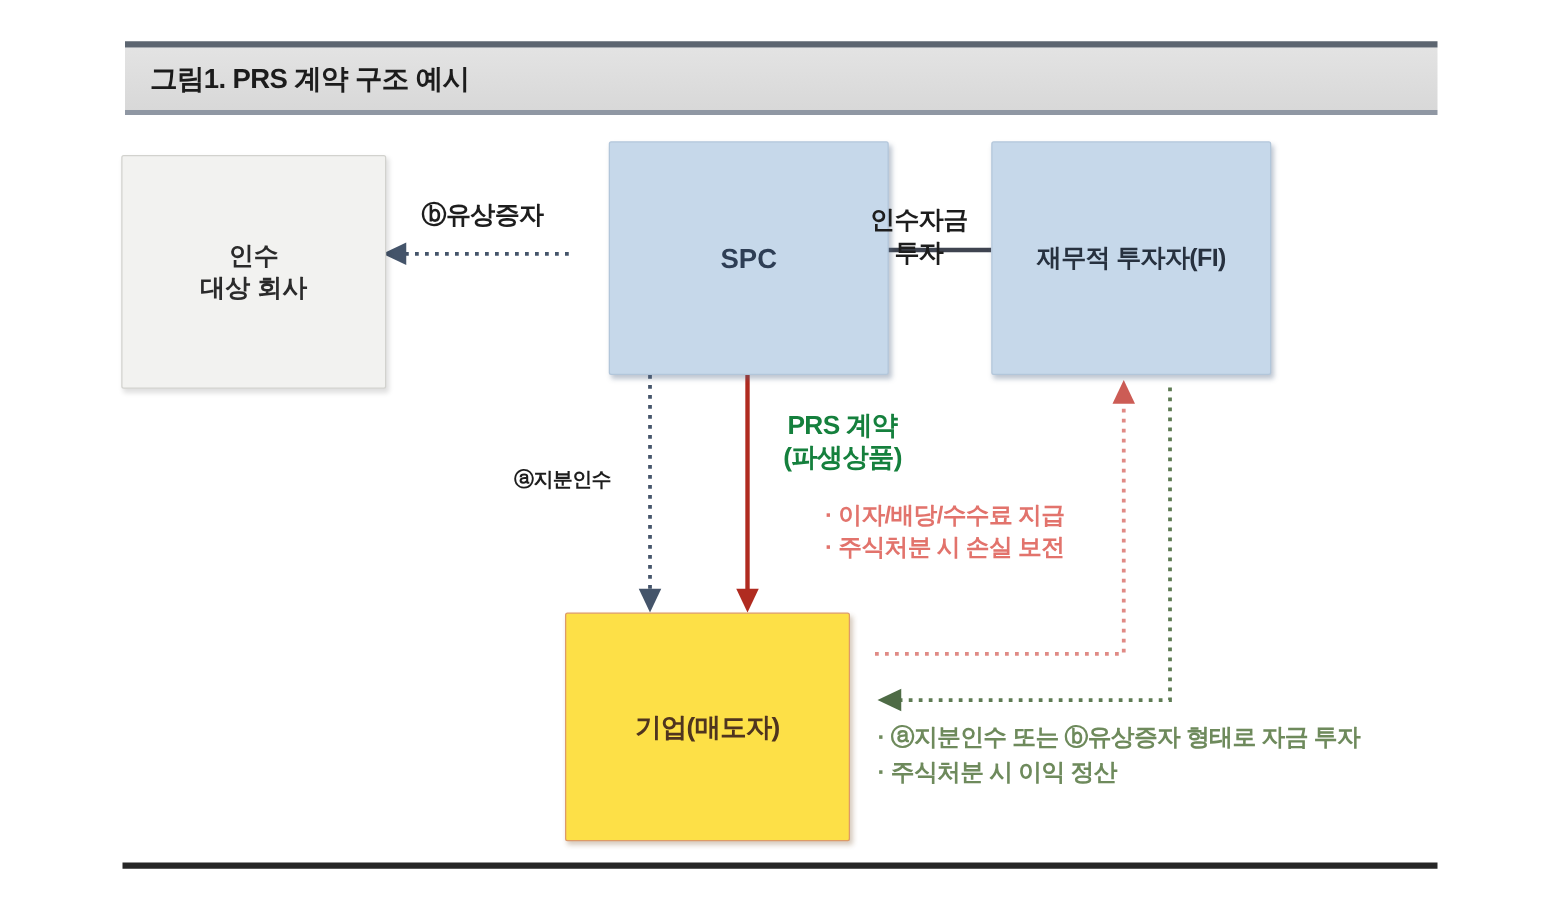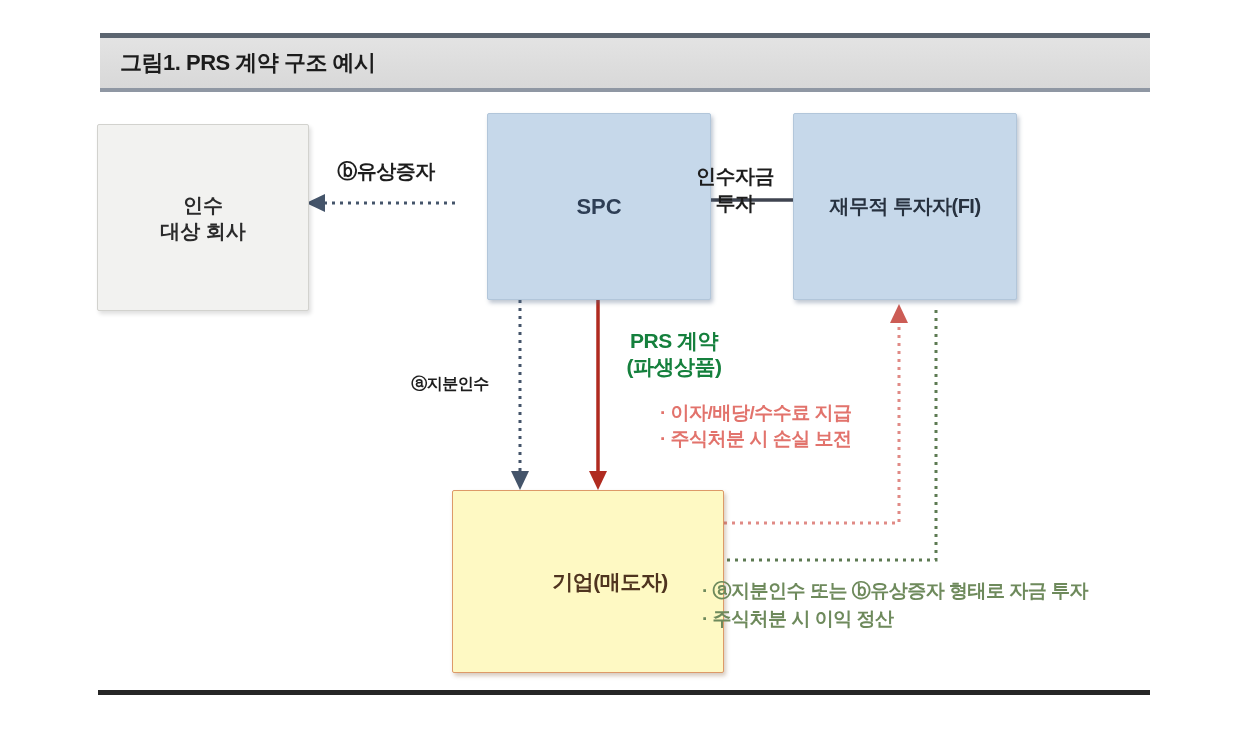--- a/index.html
+++ b/index.html
@@ -57,25 +57,25 @@
   .node-fi {
     left: 793px; top: 113px; width: 222px; height: 185px;
     background: #c6d8ea;
     border: 1px solid #b2c6da;
     box-shadow: 2px 3px 4px rgba(85,105,135,0.38);
     color: #27313f;
     font-size: 20px; letter-spacing: -0.5px;
   }
   .node-company {
     left: 452px; top: 490px; width: 226px; height: 181px;
-    background: #fef9c3;
+    background: #fde047;
     border: 1px solid #dd9a68;
     box-shadow: 2px 3px 4px rgba(120,80,40,0.30);
     color: #4f341f;
-    font-size: 21px; letter-spacing: -0.5px; padding-left: 44px;
+    font-size: 21px; letter-spacing: -0.5px;
   }
   
   .arrow-layer {
     position: absolute; left: 0; top: 0;
     width: 1238px; height: 729px;
     pointer-events: none;
   }
   
   .edge-label {
     position: absolute;

